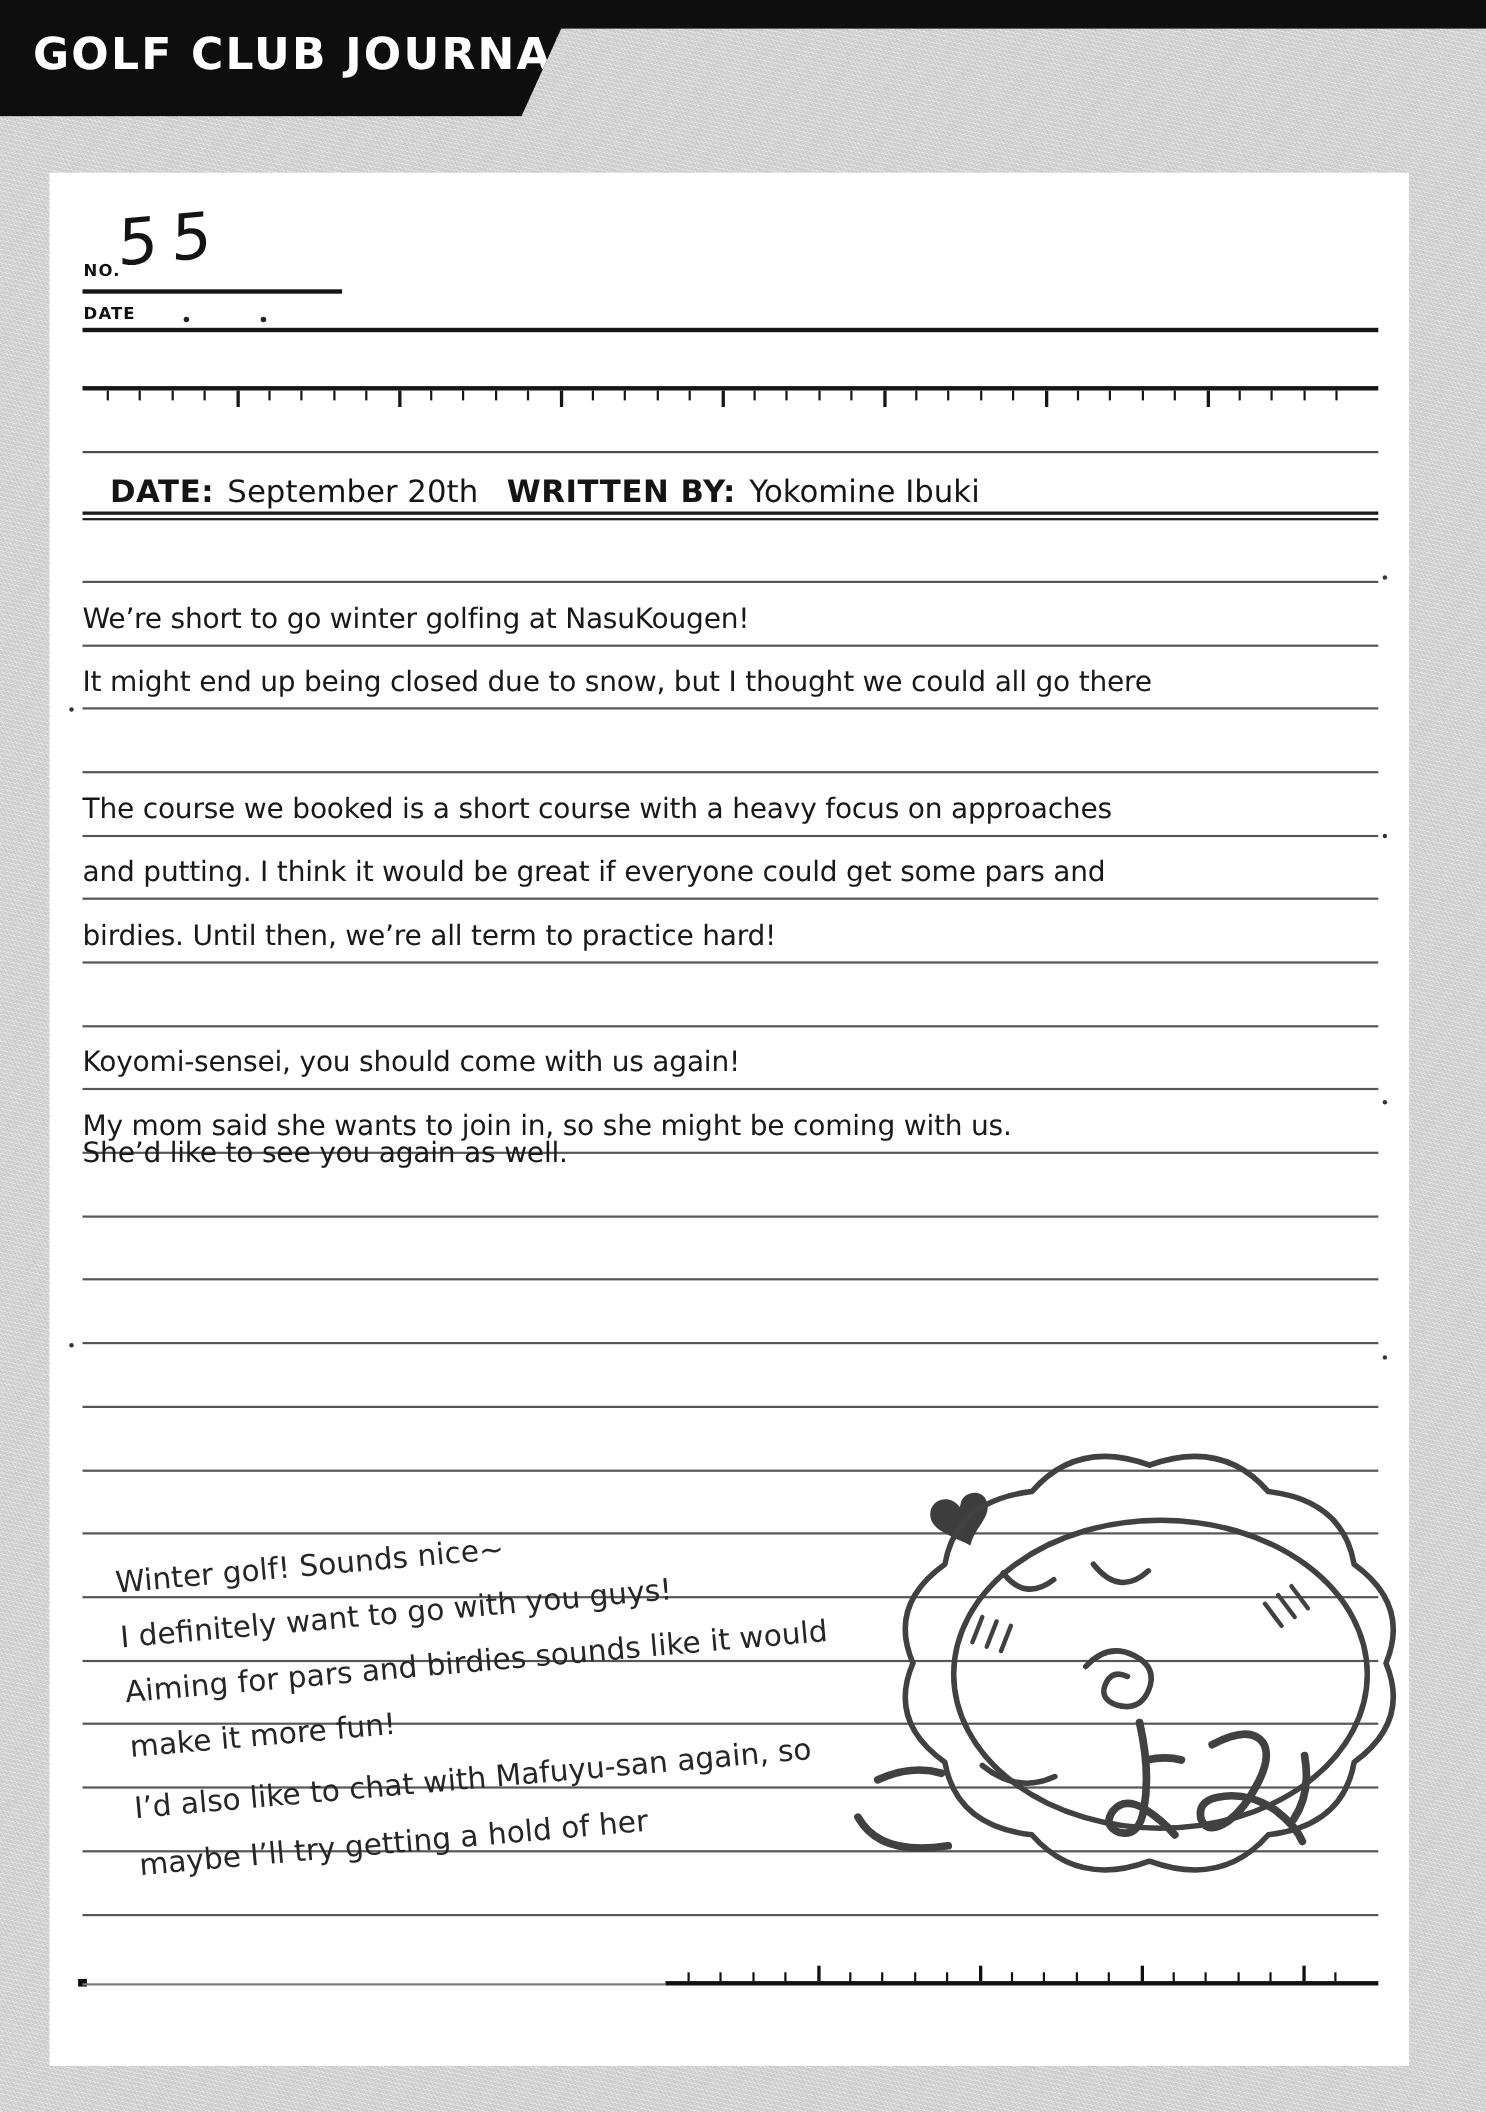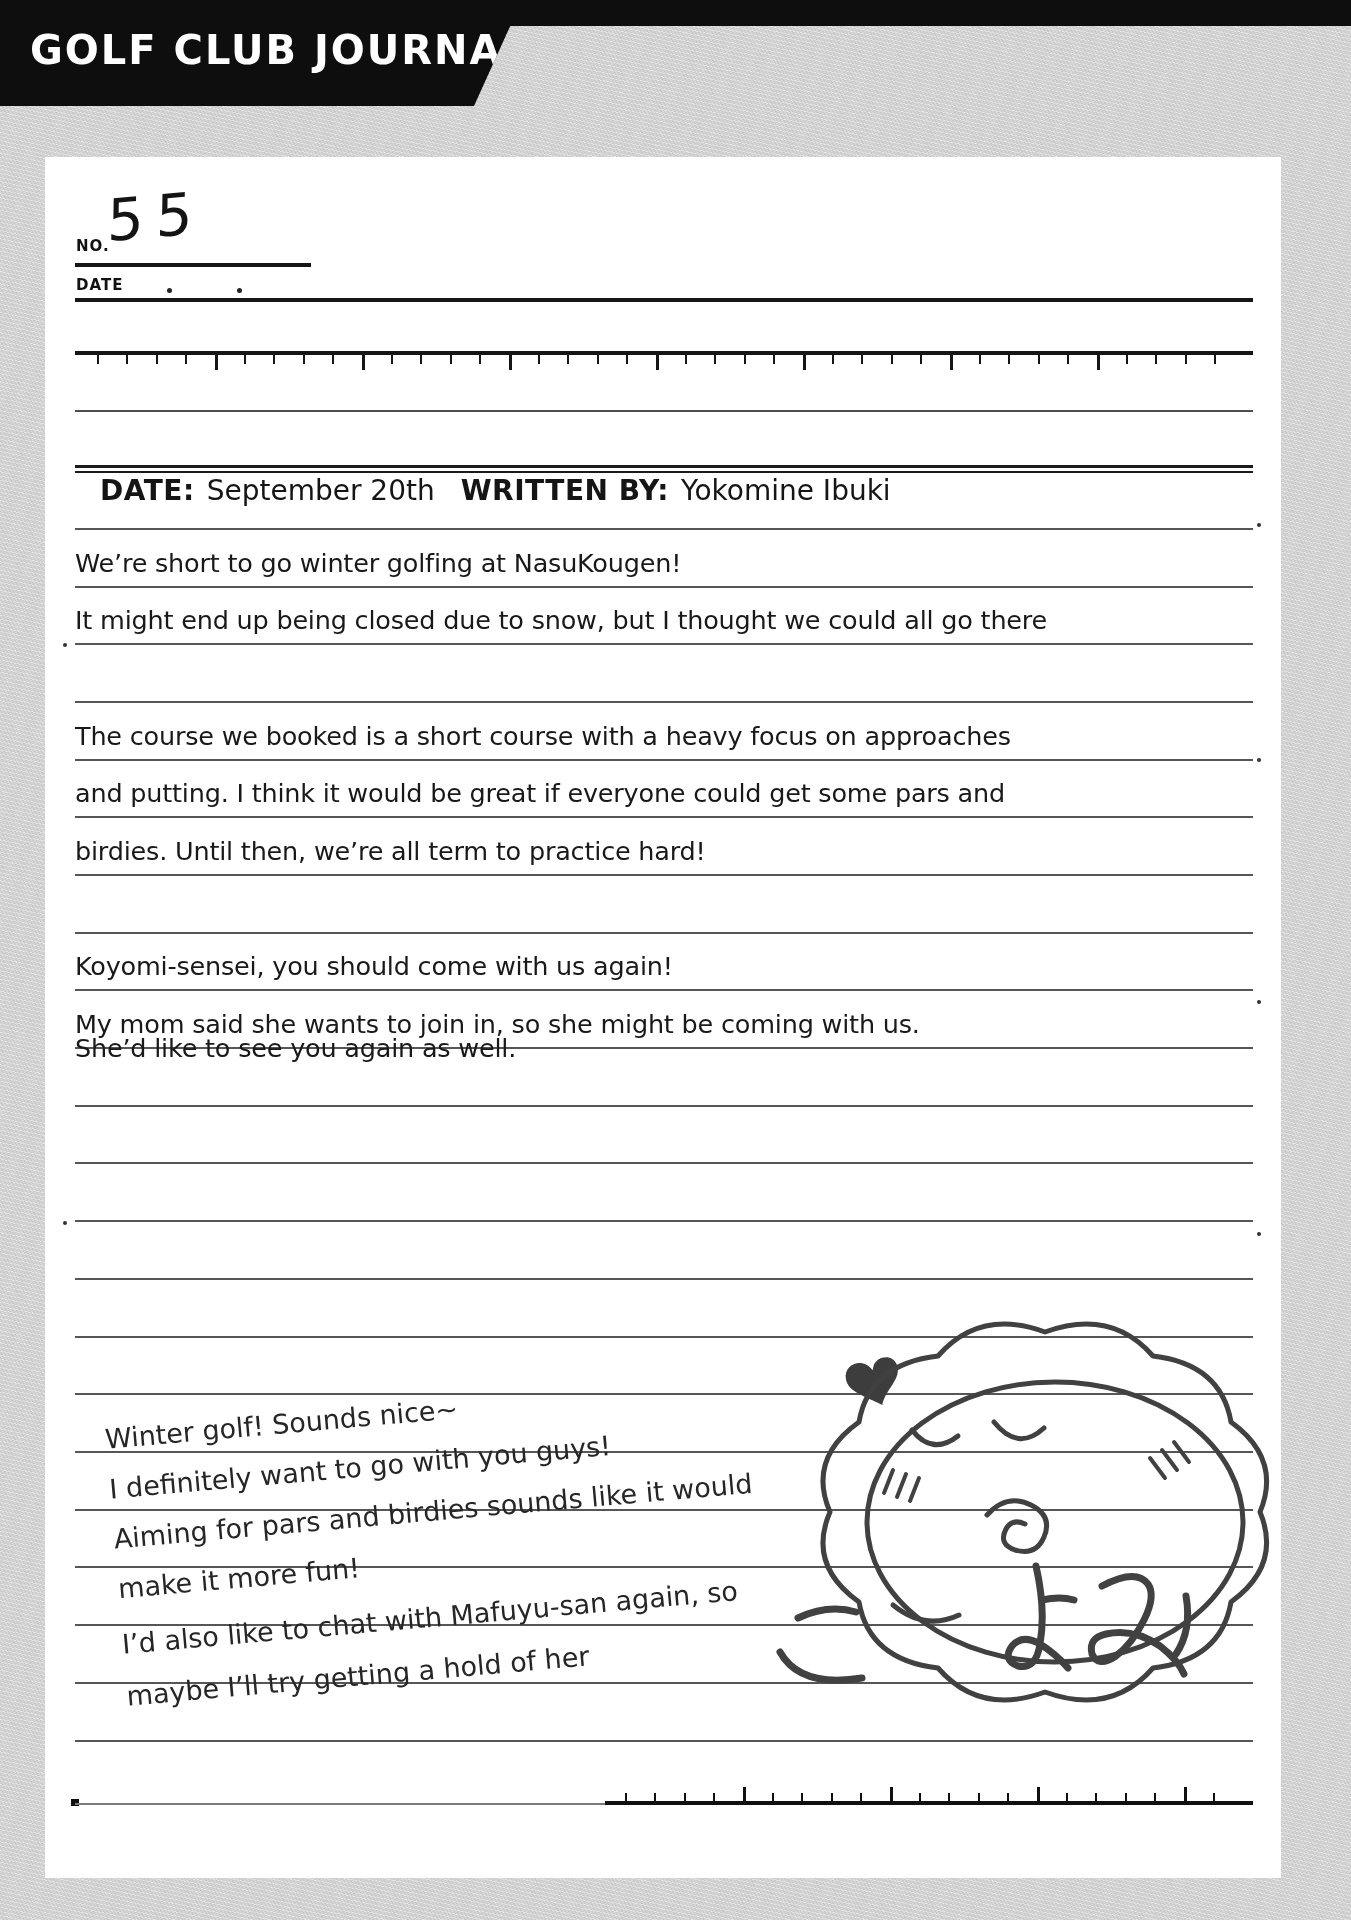--- a/index.html
+++ b/index.html
@@ -36,21 +36,21 @@
   .no-label{left:31px;top:80px;}
   .date-label{left:31px;top:119px;}
   .date-dot{position:absolute;width:5px;height:5px;background:#222;border-radius:50%;top:131px;}
   .rule{position:absolute;background:#161616;}
   .no-underline{left:30px;top:106px;width:236px;height:4px;}
   .date-underline{left:30px;top:141px;width:1178px;height:4px;}
   .ruler-top{left:30px;top:194px;width:1178px;height:4px;}
   .tick-down{position:absolute;background:#161616;top:198px;}
   .thin-line{position:absolute;left:30px;top:253px;width:1178px;height:2px;background:#4d4d4d;}
   .entry-header{position:absolute;left:55px;top:268px;height:42px;display:flex;align-items:center;
-    gap:12px;font-size:28px;color:#151515;white-space:nowrap;margin-top:44px;}
+    gap:12px;font-size:28px;color:#151515;white-space:nowrap;}
   .entry-header .lbl{font-weight:bold;letter-spacing:.5px;}
   .double-line{position:absolute;left:30px;top:308px;width:1178px;height:8px;
     border-top:3px solid #1b1b1b;border-bottom:2px solid #1b1b1b;box-sizing:border-box;}
   .ruled-line{position:absolute;left:30px;width:1178px;height:2px;background:#565656;}
 
   
   .jl{position:absolute;left:30px;height:44px;line-height:44px;font-size:25.5px;
     letter-spacing:-0.2px;color:#191919;white-space:nowrap;}
   .resp{position:absolute;color:#262626;font-size:27px;transform:rotate(-5deg);
     transform-origin:left top;white-space:nowrap;}

